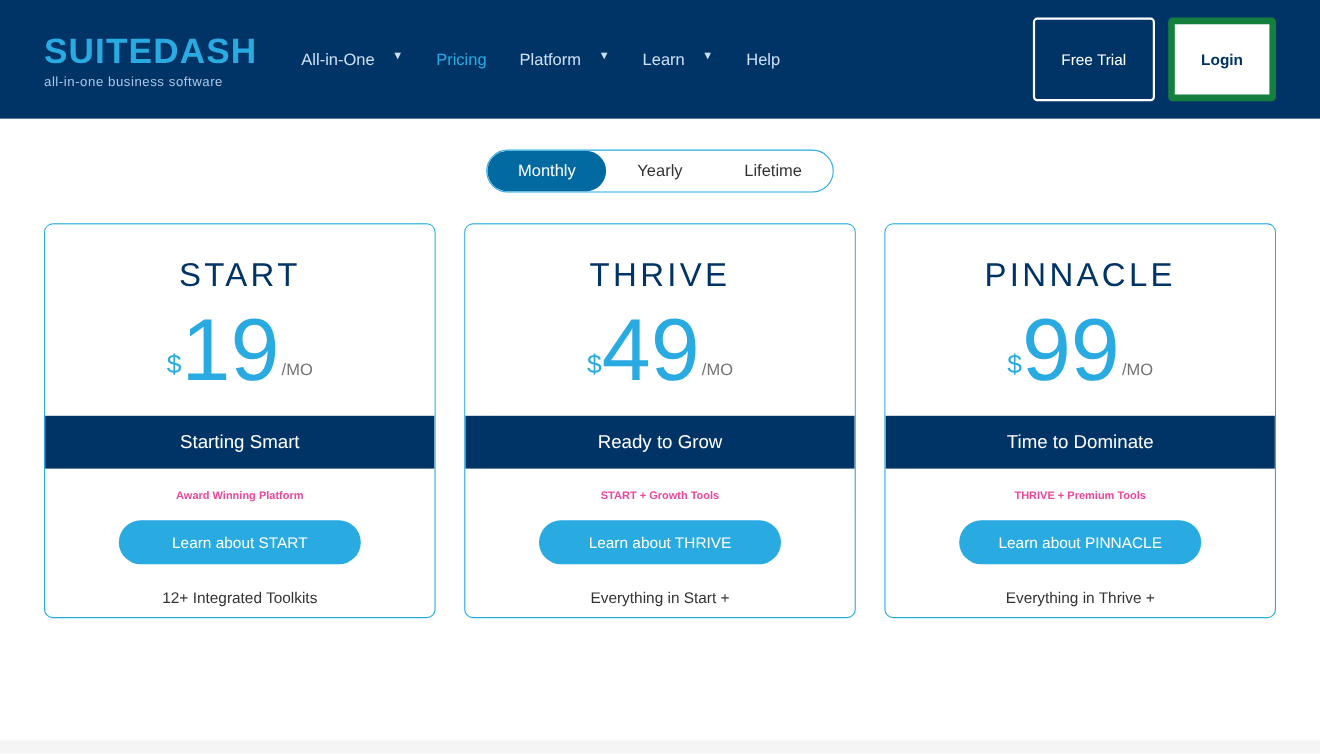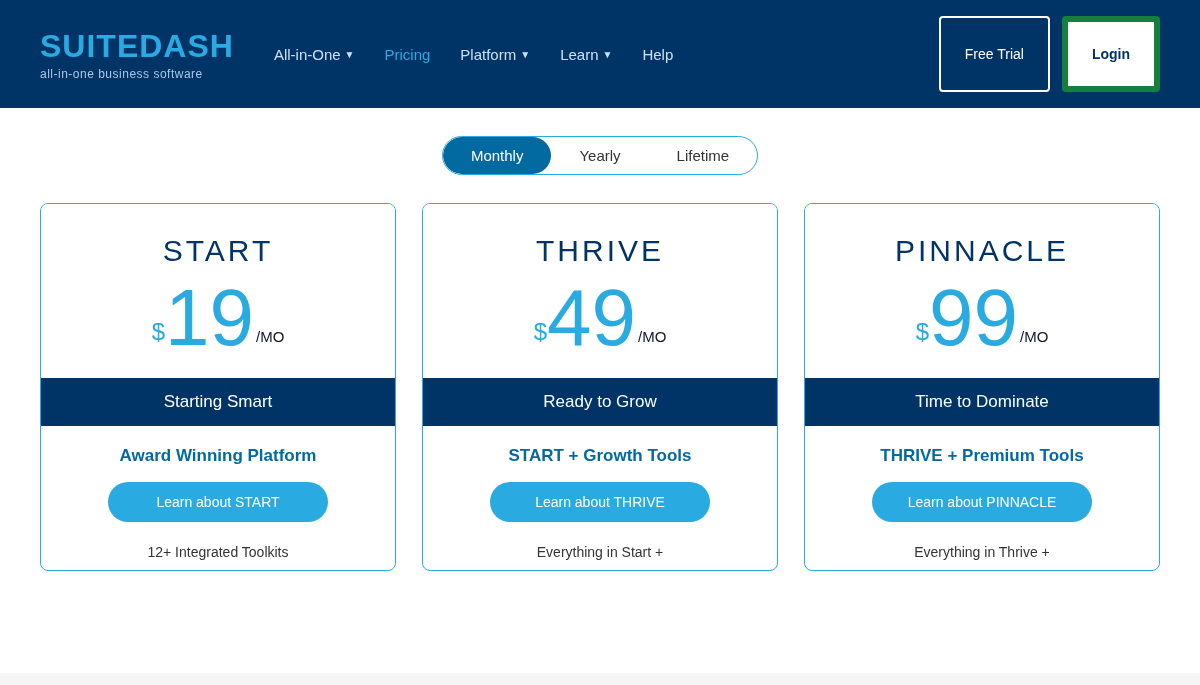--- a/index.html
+++ b/index.html
@@ -45,22 +45,21 @@
     .nav-items {
       display: flex;
       align-items: center;
       gap: 30px;
     }
     .nav-item {
       color: #cce0f5;
       font-size: 15px;
       cursor: pointer;
       display: flex;
-      align-items: center;
-      gap: 4px;
+      gap: 16px;
       text-decoration: none;
     }
     .nav-item.active {
       color: #29abe2;
     }
     .nav-item .arrow {
       font-size: 10px;
       color: #cce0f5;
     }
     .navbar-right {
@@ -165,39 +164,39 @@
       margin-bottom: 14px;
     }
     .price-amount {
       font-size: 80px;
       color: #29abe2;
       font-weight: 300;
       line-height: 1;
     }
     .price-period {
       font-size: 15px;
-      color: #0f172a;
+      color: #737373;
       margin-bottom: 14px;
       margin-left: 2px;
     }
     .card-subtitle {
       background: #003366;
       color: white;
       text-align: center;
       padding: 14px;
       font-size: 17px;
       font-weight: 400;
     }
     .card-body {
       padding: 20px 20px 10px;
       text-align: center;
     }
     .card-feature-title {
-      color: #0369a1;
-      font-size: 17px;
+      color: #ec4899;
+      font-size: 10px;
       font-weight: 600;
       margin-bottom: 16px;
     }
     .learn-btn {
       background: #29abe2;
       color: white;
       border: none;
       border-radius: 30px;
       padding: 12px 30px;
       font-size: 14px;

